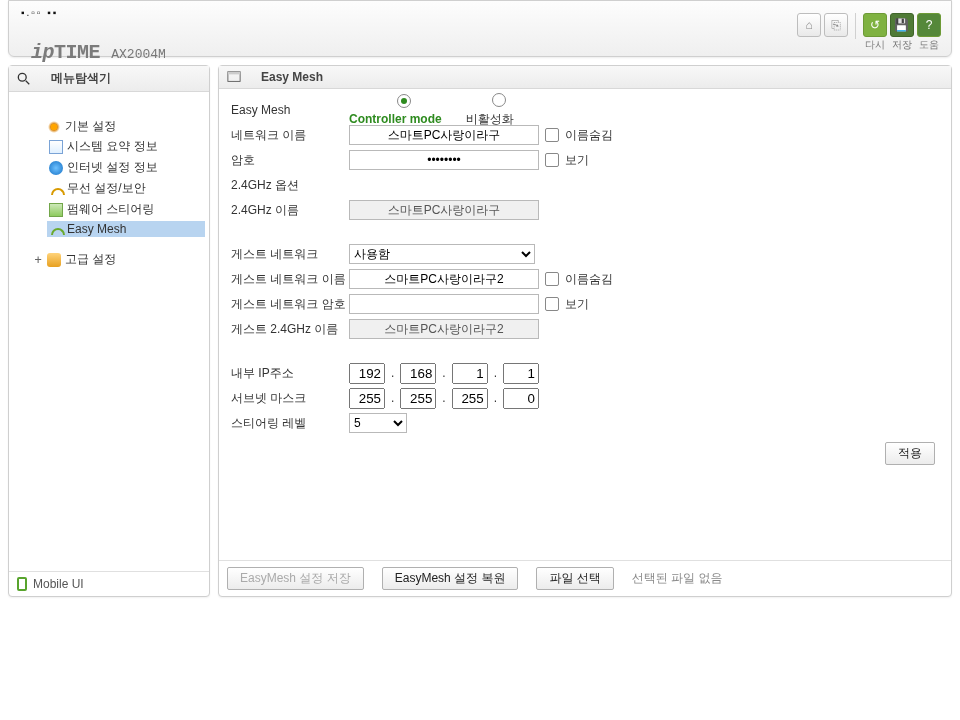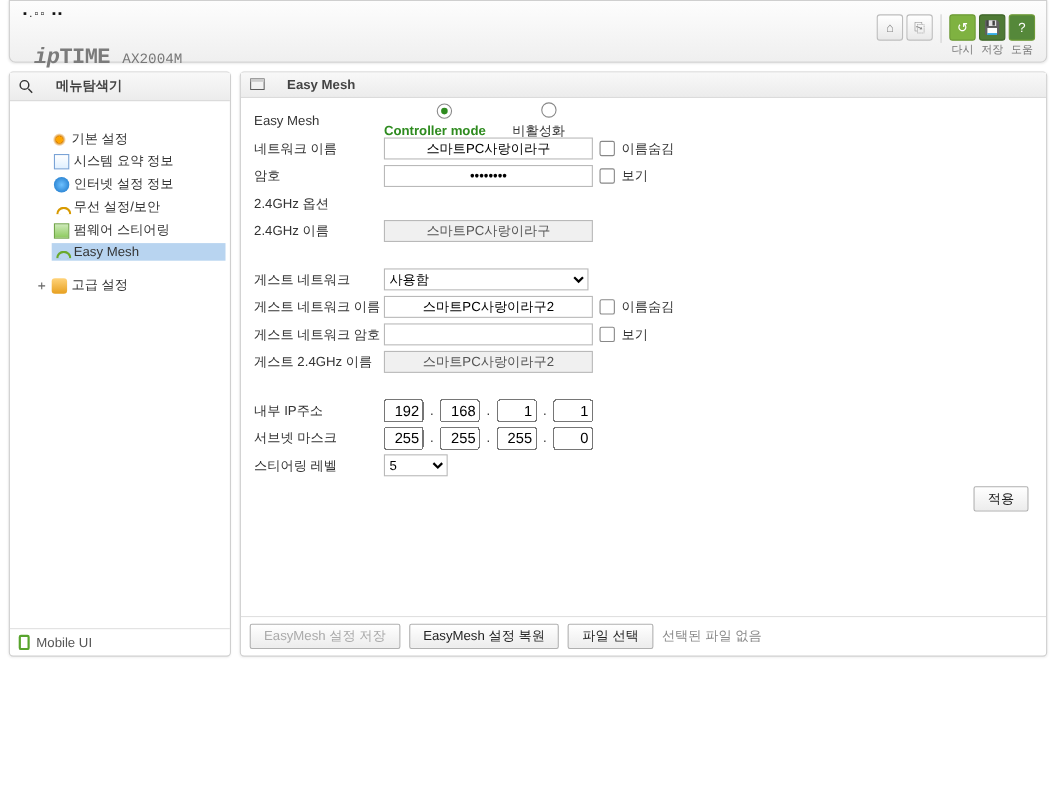--- a/index.html
+++ b/index.html
@@ -130,21 +130,21 @@
   .spacer { height:18px; }
 
   .btn {
     border:1px solid #b0b0b0; background:linear-gradient(#fff,#ececec);
     padding:2px 12px; font-size:12px; cursor:pointer; border-radius:2px; color:#222;
   }
   .btn:disabled, .btn.disabled { color:#aaa; cursor:default; }
   .btn-row { text-align:right; padding:6px 4px 0 0; }
 
   .form-footer {
-    border-top:1px solid #e0e0e0; padding:6px 8px; display:flex; align-items:center; gap:8px;
+    border-top:1px solid #e0e0e0; padding:6px 8px; display:flex; align-items:center; gap:18px;
   }
   .muted { color:#888; }
 </style>
 </head>
 <body>
 
 <div class="header">
   <div class="dots">▪.▫▫ ▪▪</div>
   <div class="logo">
     <span class="ip">ip</span><span class="time">TIME</span>

